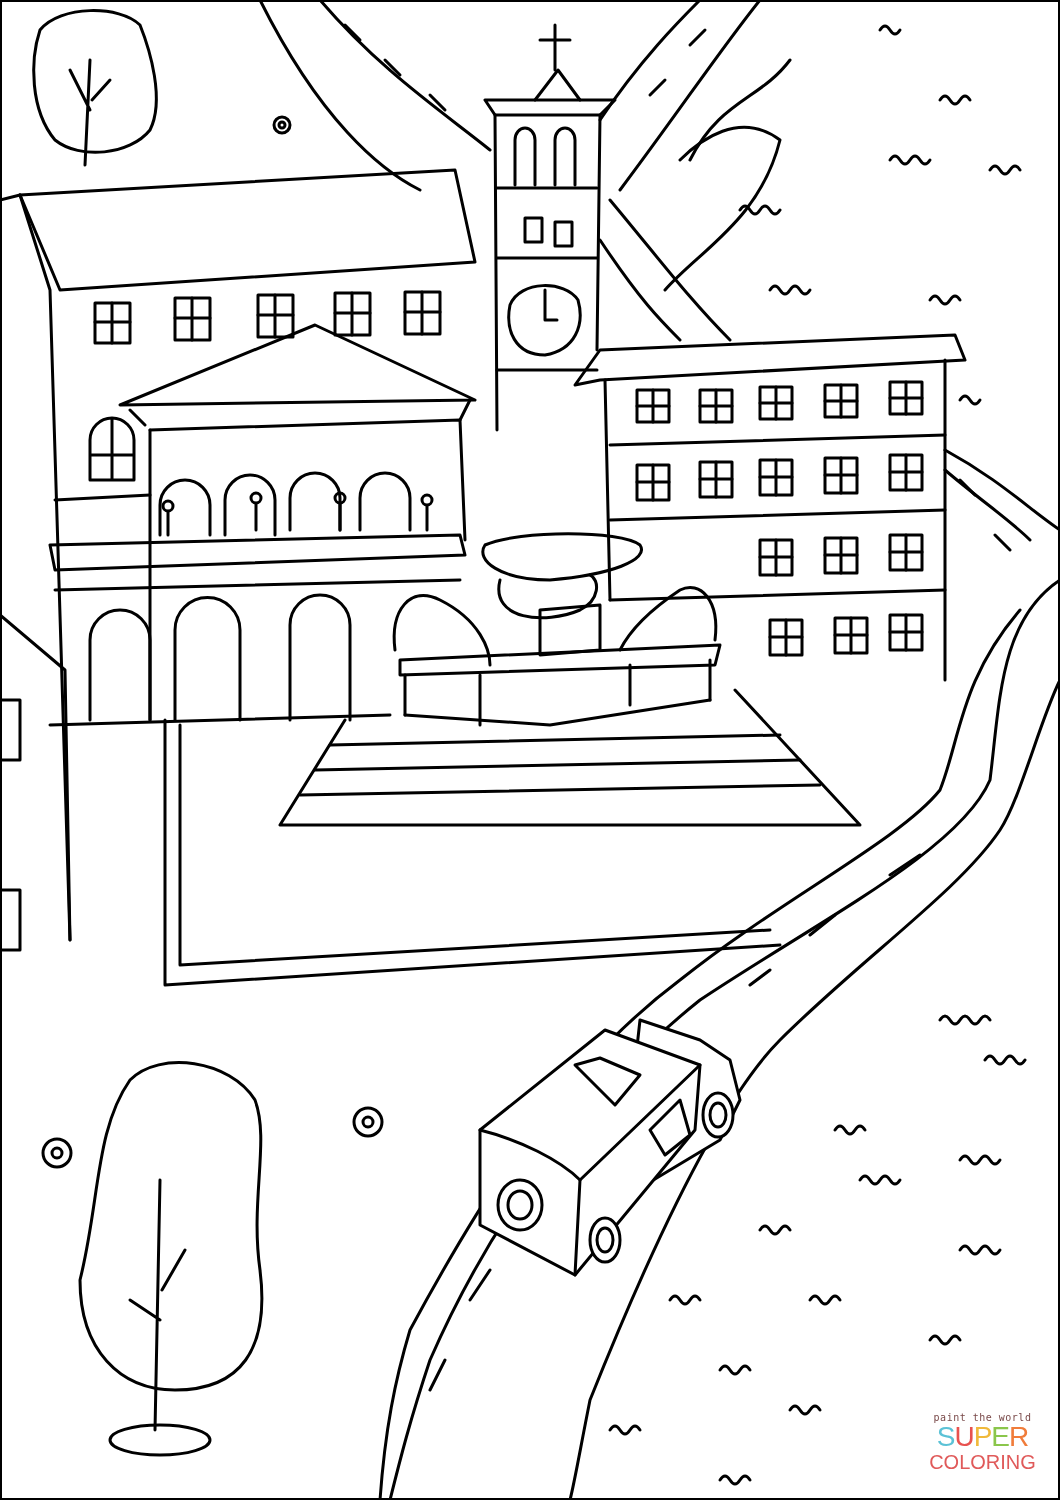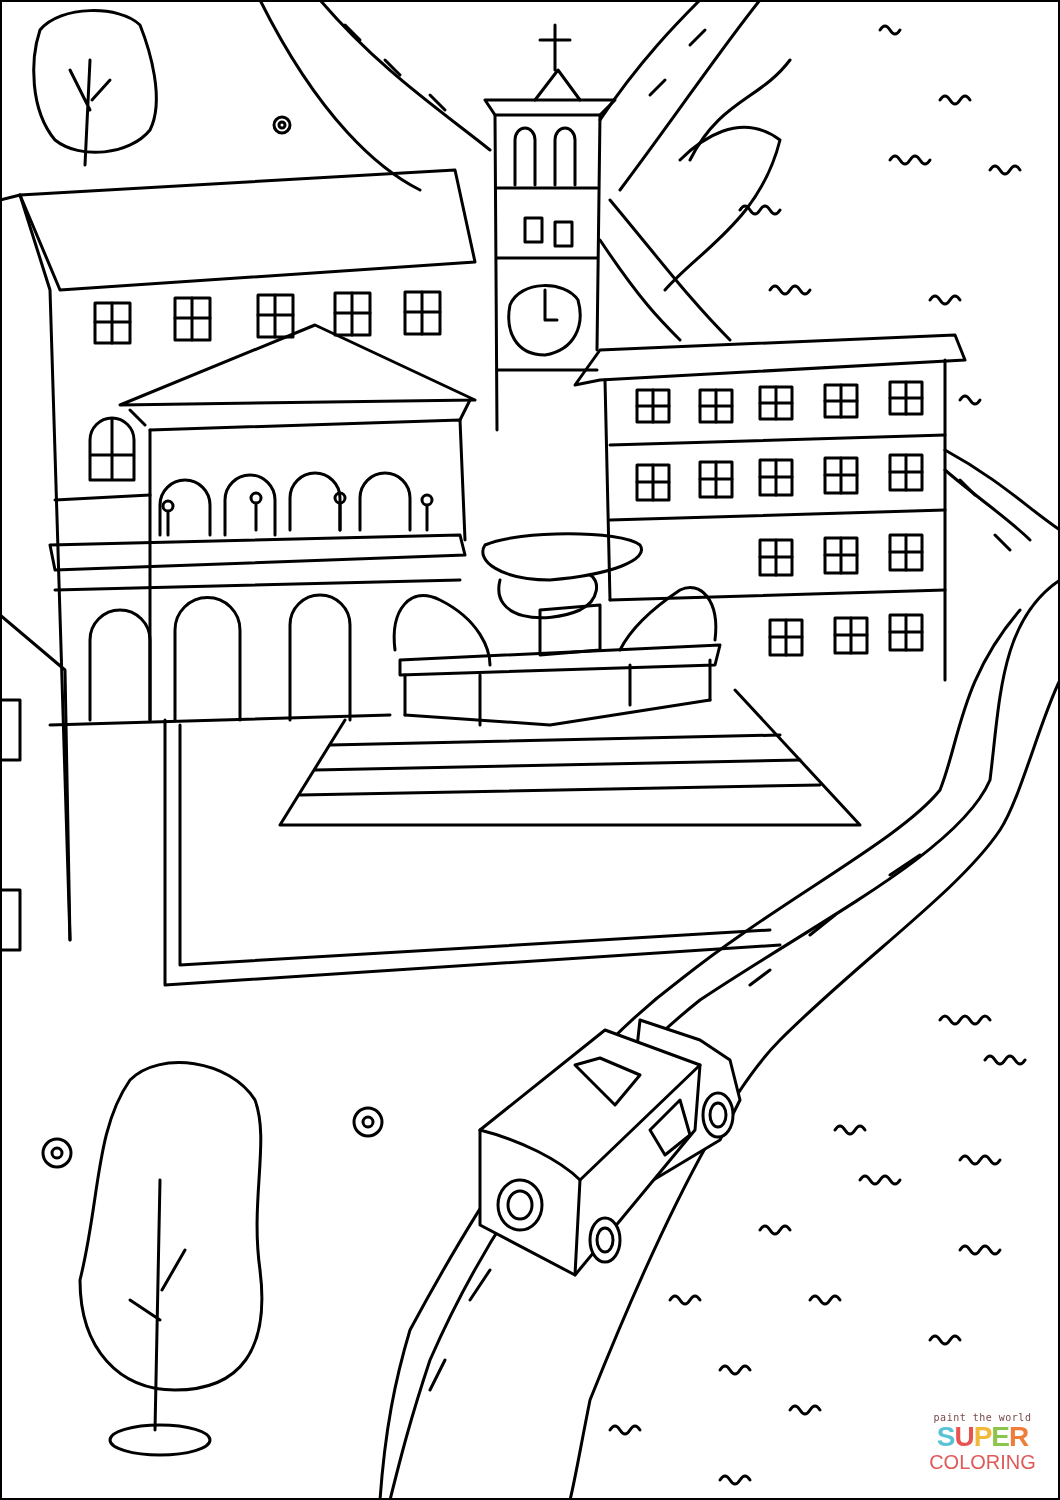--- a/index.html
+++ b/index.html
@@ -2,21 +2,21 @@
 <html><head>
 <meta charset="utf-8">
 <style>
   html,body{margin:0;padding:0;background:#fff;}
   #page{position:relative;width:1060px;height:1500px;overflow:hidden;background:#fff;}
   svg{position:absolute;left:0;top:0;}
   .ln{fill:none;stroke:#000;stroke-width:3;stroke-linecap:round;stroke-linejoin:round;}
   .fl{fill:#fff;stroke:#000;stroke-width:3;stroke-linejoin:round;}
   #wm{position:absolute;left:925px;top:1412px;width:115px;text-align:center;font-family:"Liberation Sans",sans-serif;}
   #wm .tag{font-size:10px;color:#7a4a4a;letter-spacing:0.5px;font-family:"DejaVu Sans Mono",monospace;}
-  #wm .super{font-size:28px;font-weight:bold;line-height:28px;letter-spacing:-1px;}
+  #wm .super{font-size:28px;font-weight:normal;line-height:28px;letter-spacing:-1px;}
   #wm .col{font-size:20px;font-weight:normal;line-height:22px;color:#e05a5a;}
 </style>
 </head>
 <body>
 
 <div id="page">
 <svg width="1060" height="1500" viewBox="0 0 1060 1500">
 
   <g>
     <path class="ln" d="M260 0 C320 120 380 170 420 190"></path>

